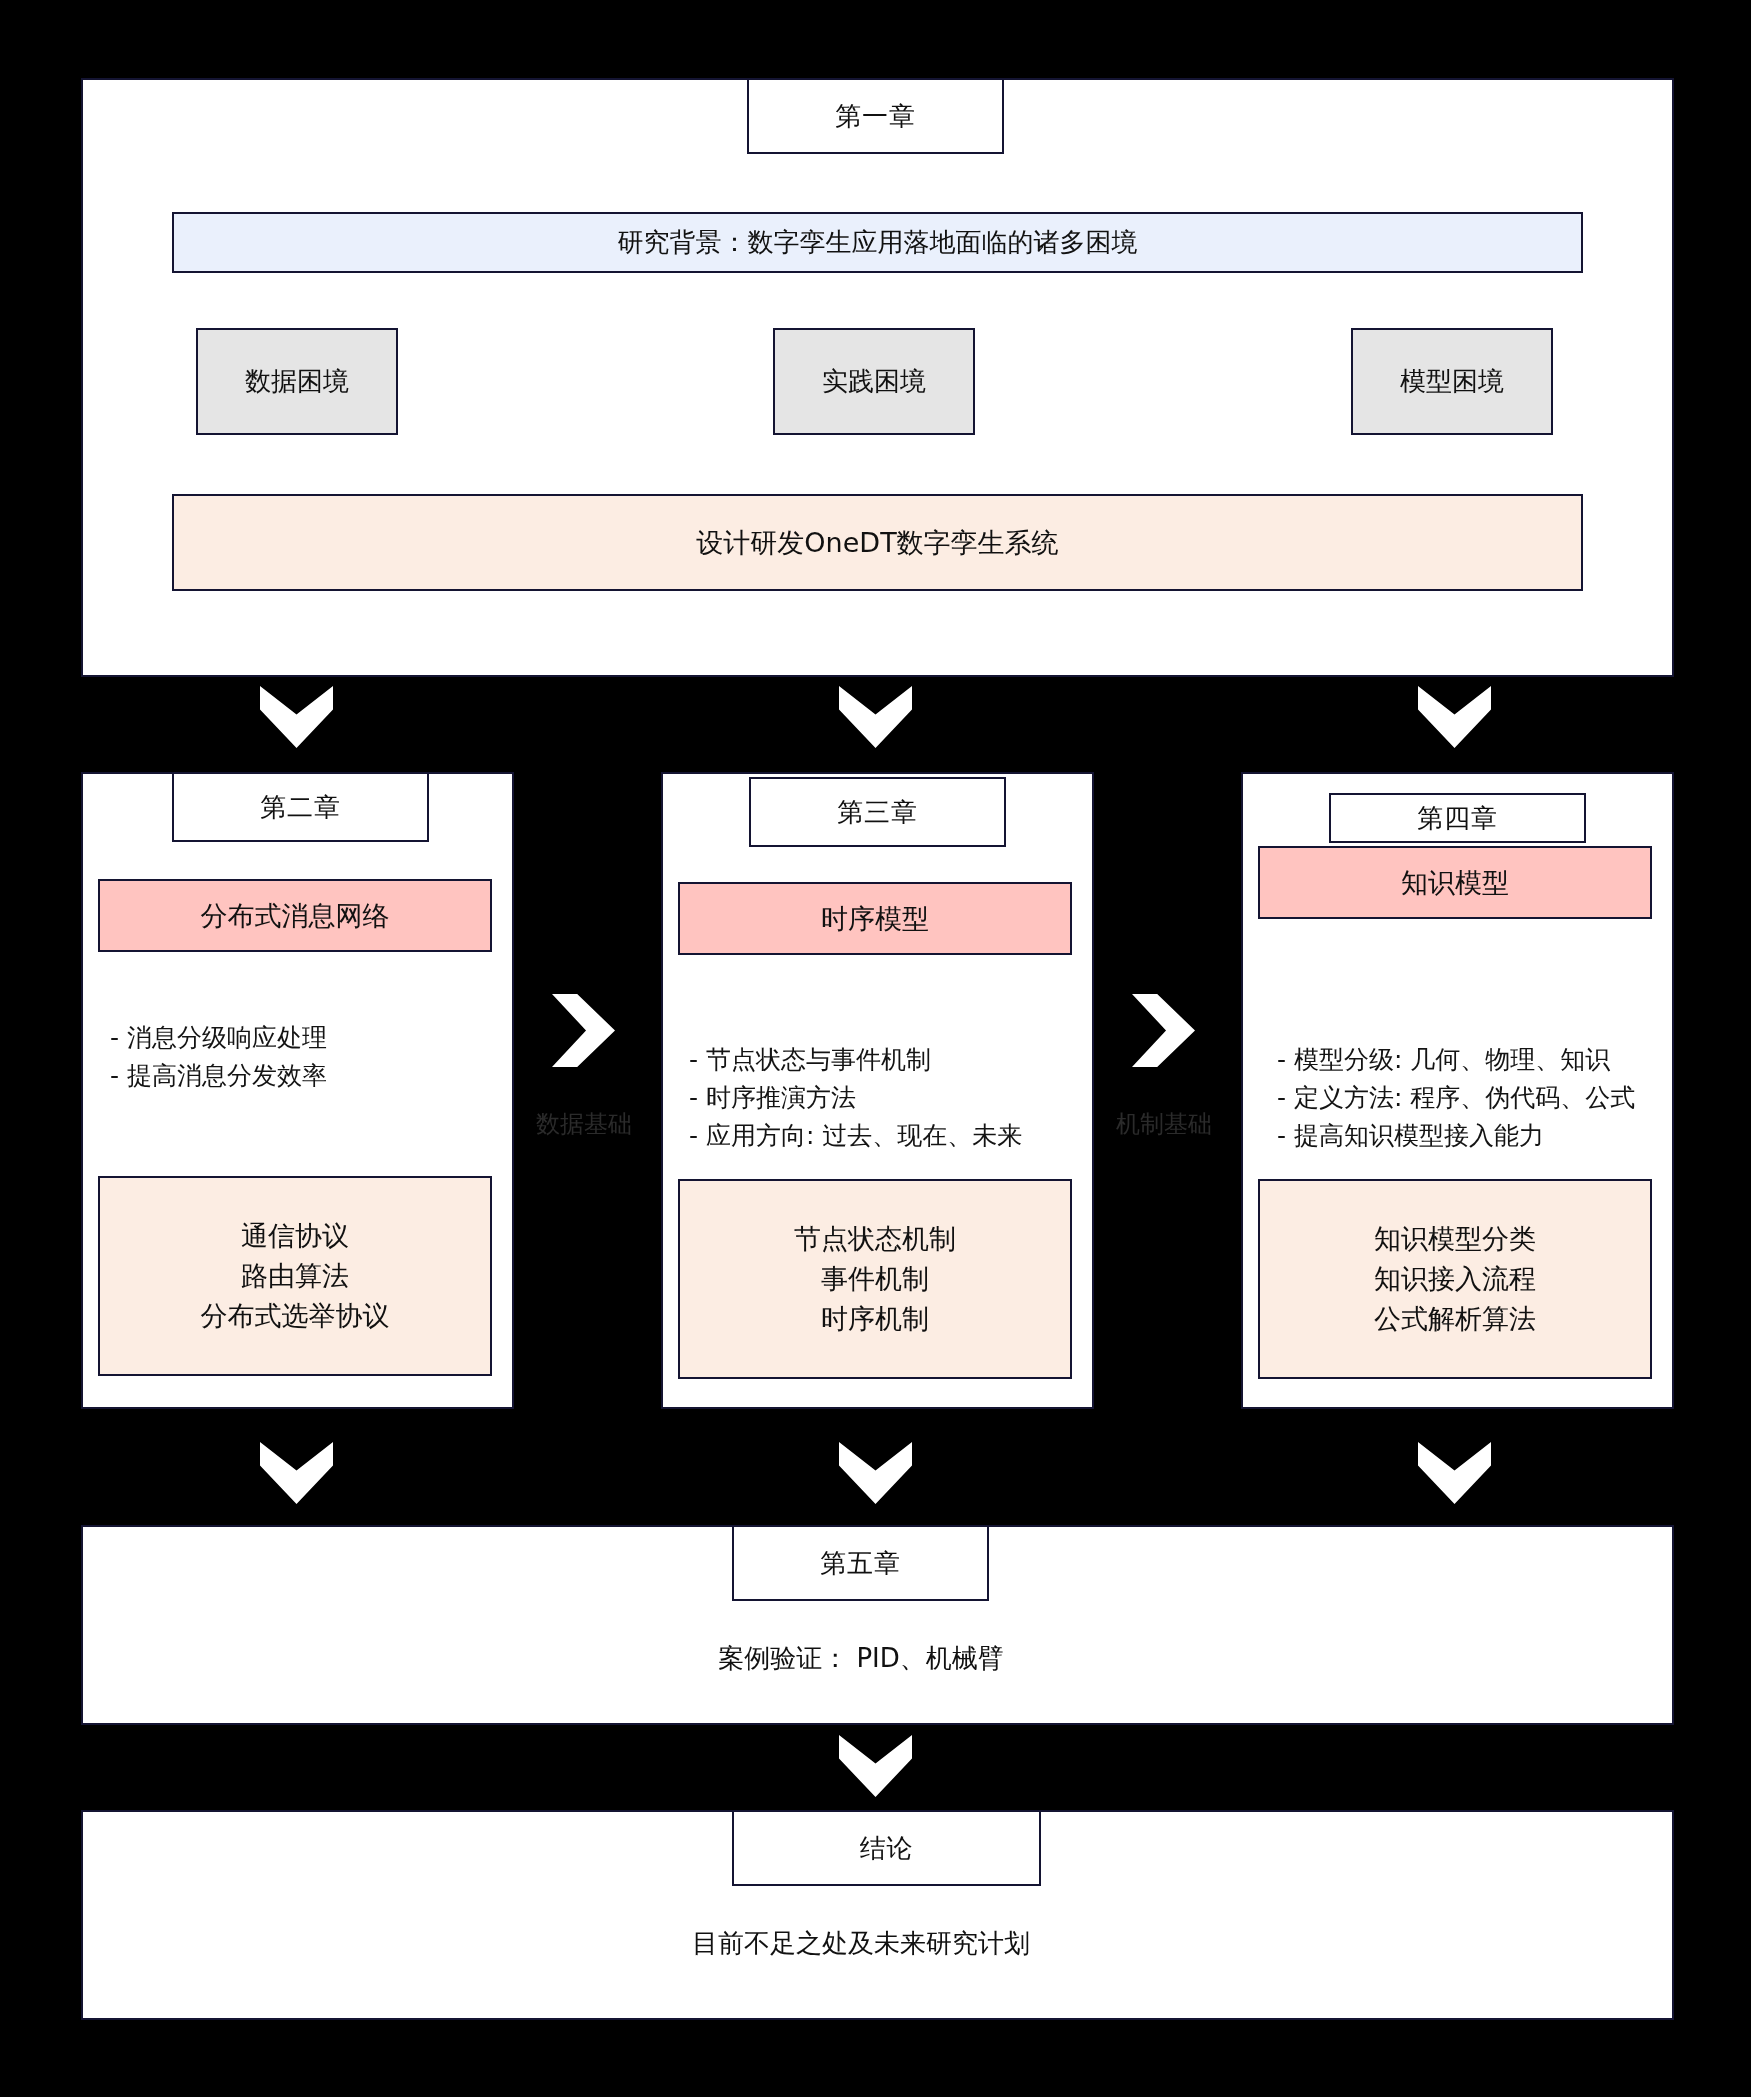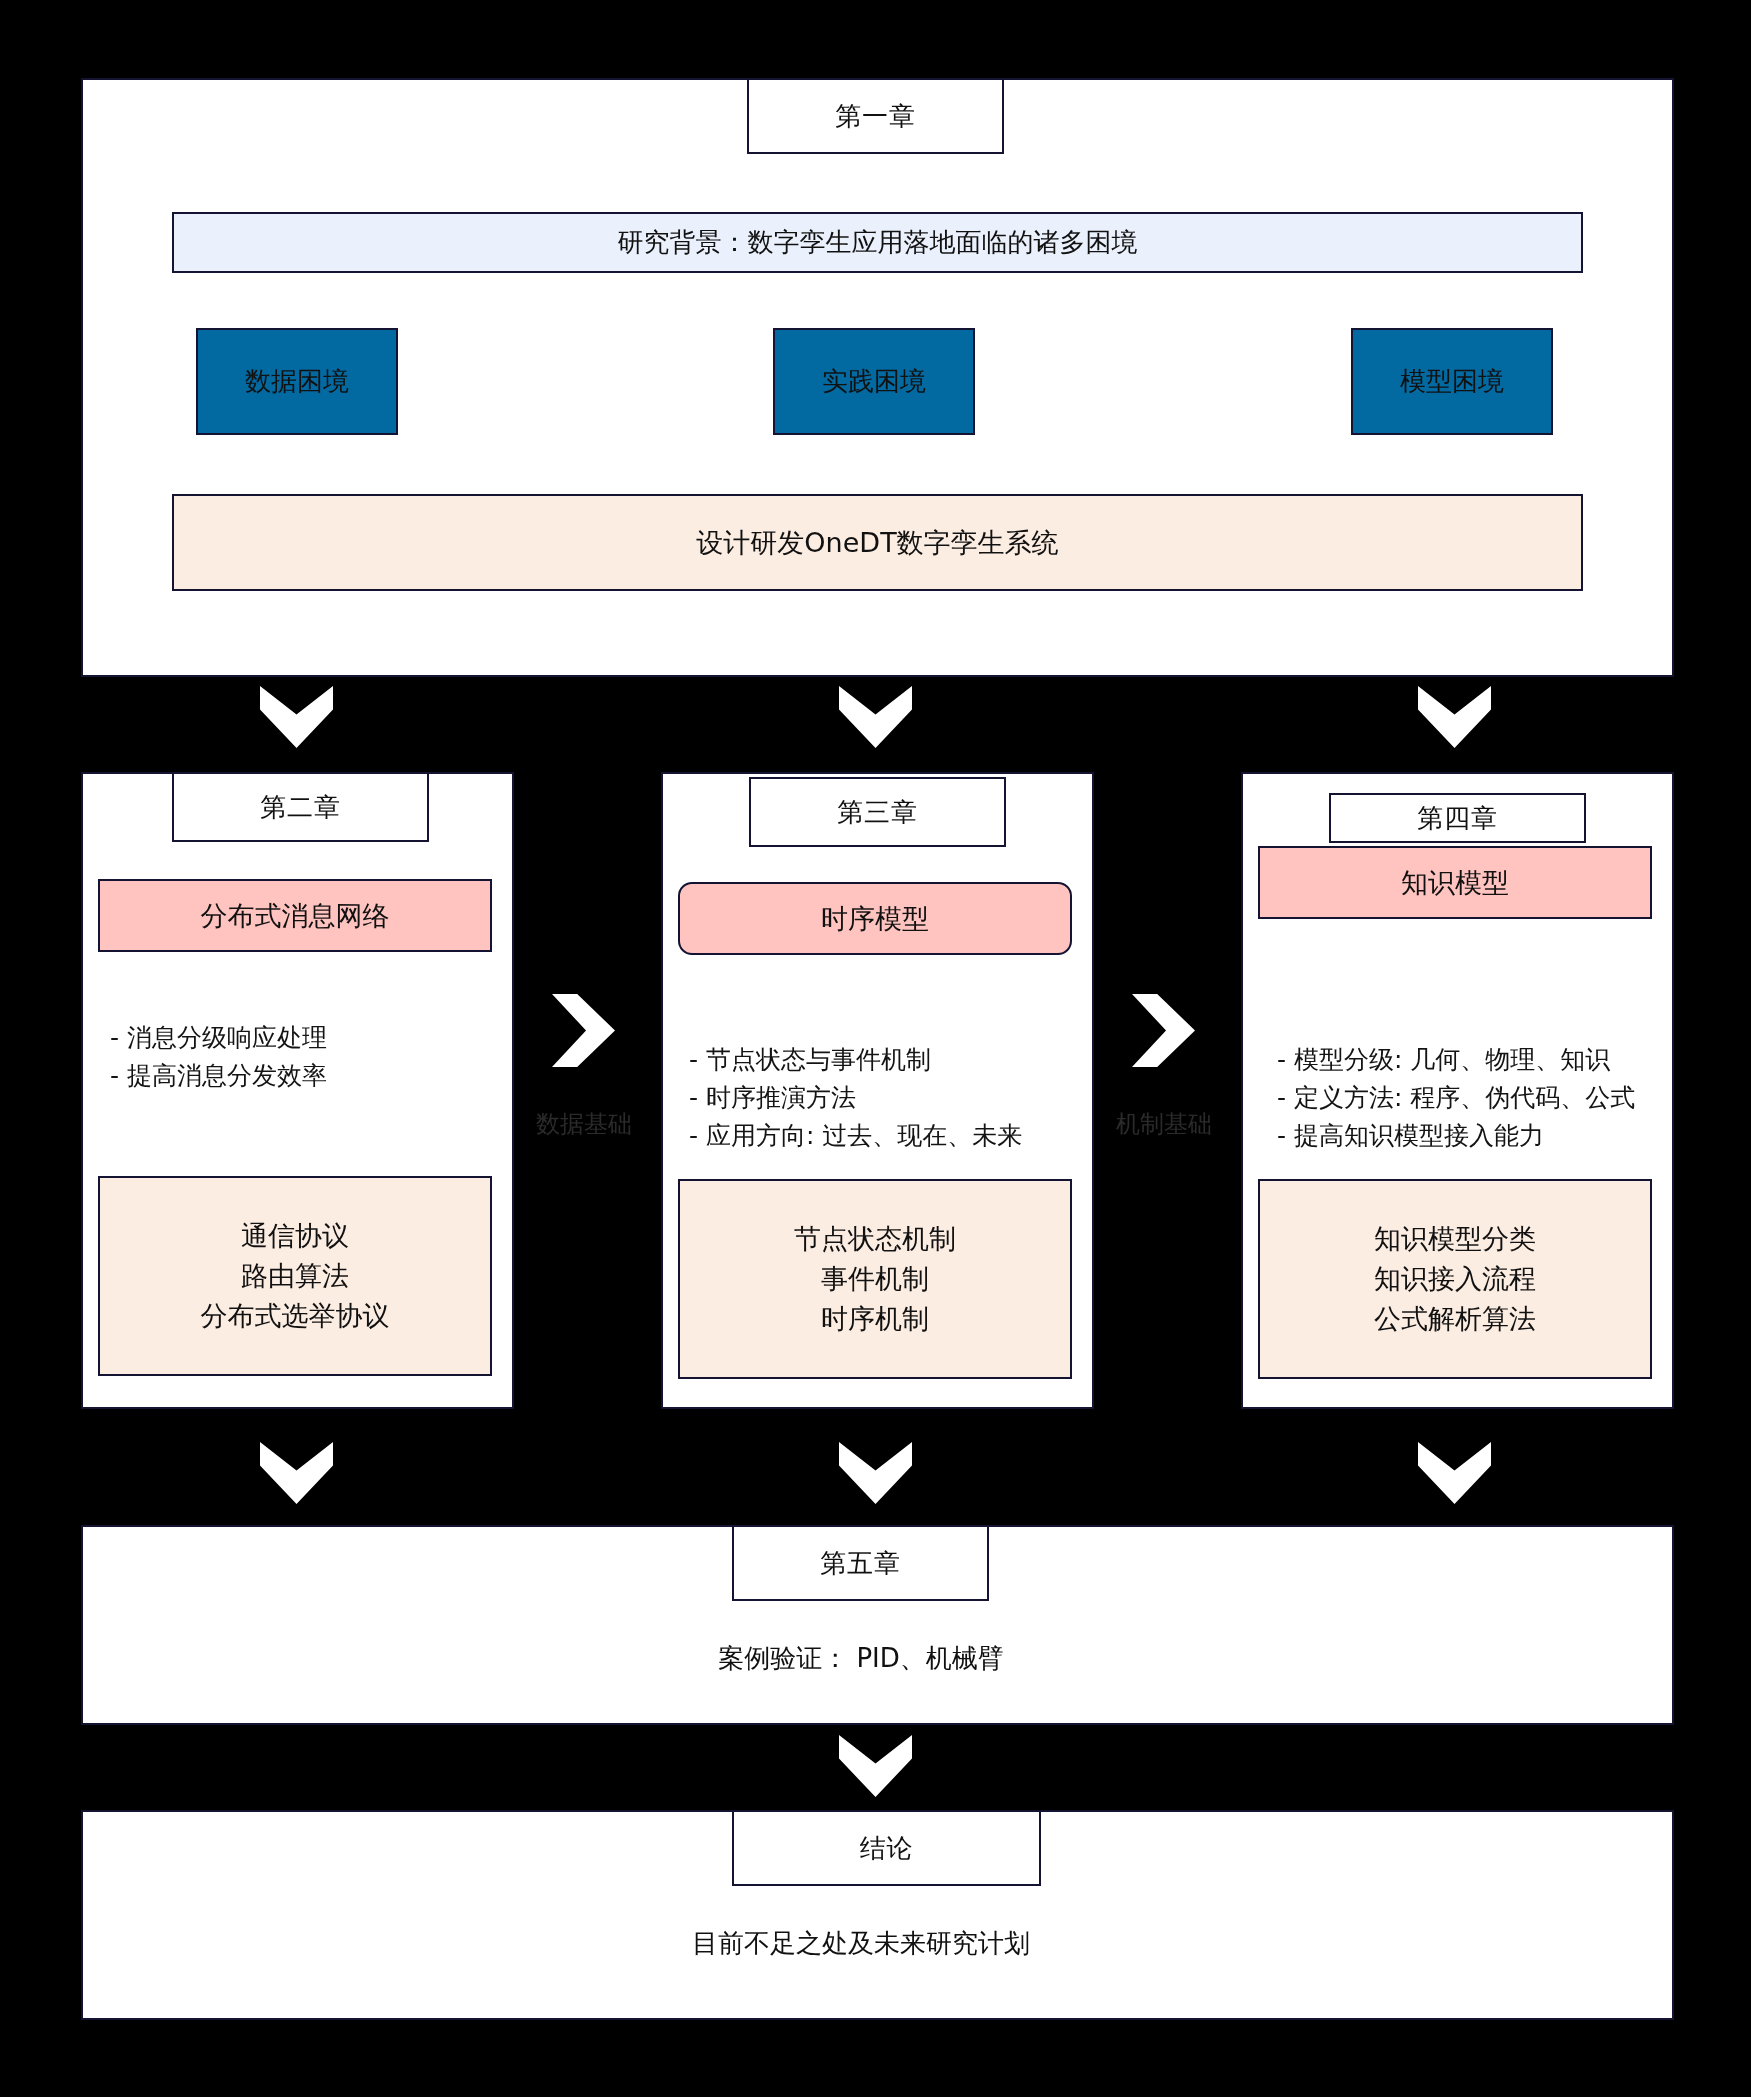--- a/index.html
+++ b/index.html
@@ -46,21 +46,21 @@
     display:flex;
     align-items:center;
     justify-content:center;
     flex-direction:column;
     text-align:center;
     color:#111;
   }
   .cbox.blue{background:#eaf0fc;}
   .cbox.cream{background:#fcede3;}
   .cbox.pink{background:#ffc4c0;}
-  .cbox.plain{background:#0369a1;}
+  .cbox.plain{background:#e5e5e5;}
 
   .f34{font-size:26px;}
   .f36{font-size:27px;}
 
   
   .bullets{
     position:absolute;
     font-size:25px;
     line-height:1.52;
     color:#141414;
@@ -142,21 +142,21 @@
     <span class="ln">路由算法</span>
     <span class="ln">分布式选举协议</span>
   </div>
 
   <div class="arrow-right" style="left:552px;top:994px;"></div>
   <div class="arrow-label" style="left:520px;top:1108px;width:128px;">数据基础</div>
 
   <div class="panel" style="left:661px;top:772px;width:433px;height:637px;"></div>
   <div class="chapter-tab" style="left:749px;top:777px;width:257px;height:70px;">第三章</div>
 
-  <div class="cbox pink f36" style="left:678px;top:882px;width:394px;height:73px;border-radius:14px;">时序模型</div>
+  <div class="cbox pink f36" style="left:678px;top:882px;width:394px;height:73px;">时序模型</div>
 
   <div class="bullets" style="left:689px;top:1041px;width:423px;">
     <span class="li">- 节点状态与事件机制</span>
     <span class="li">- 时序推演方法</span>
     <span class="li">- 应用方向: 过去、现在、未来</span>
   </div>
 
   <div class="cbox cream f36 stack" style="left:678px;top:1179px;width:394px;height:200px;">
     <span class="ln">节点状态机制</span>
     <span class="ln">事件机制</span>

